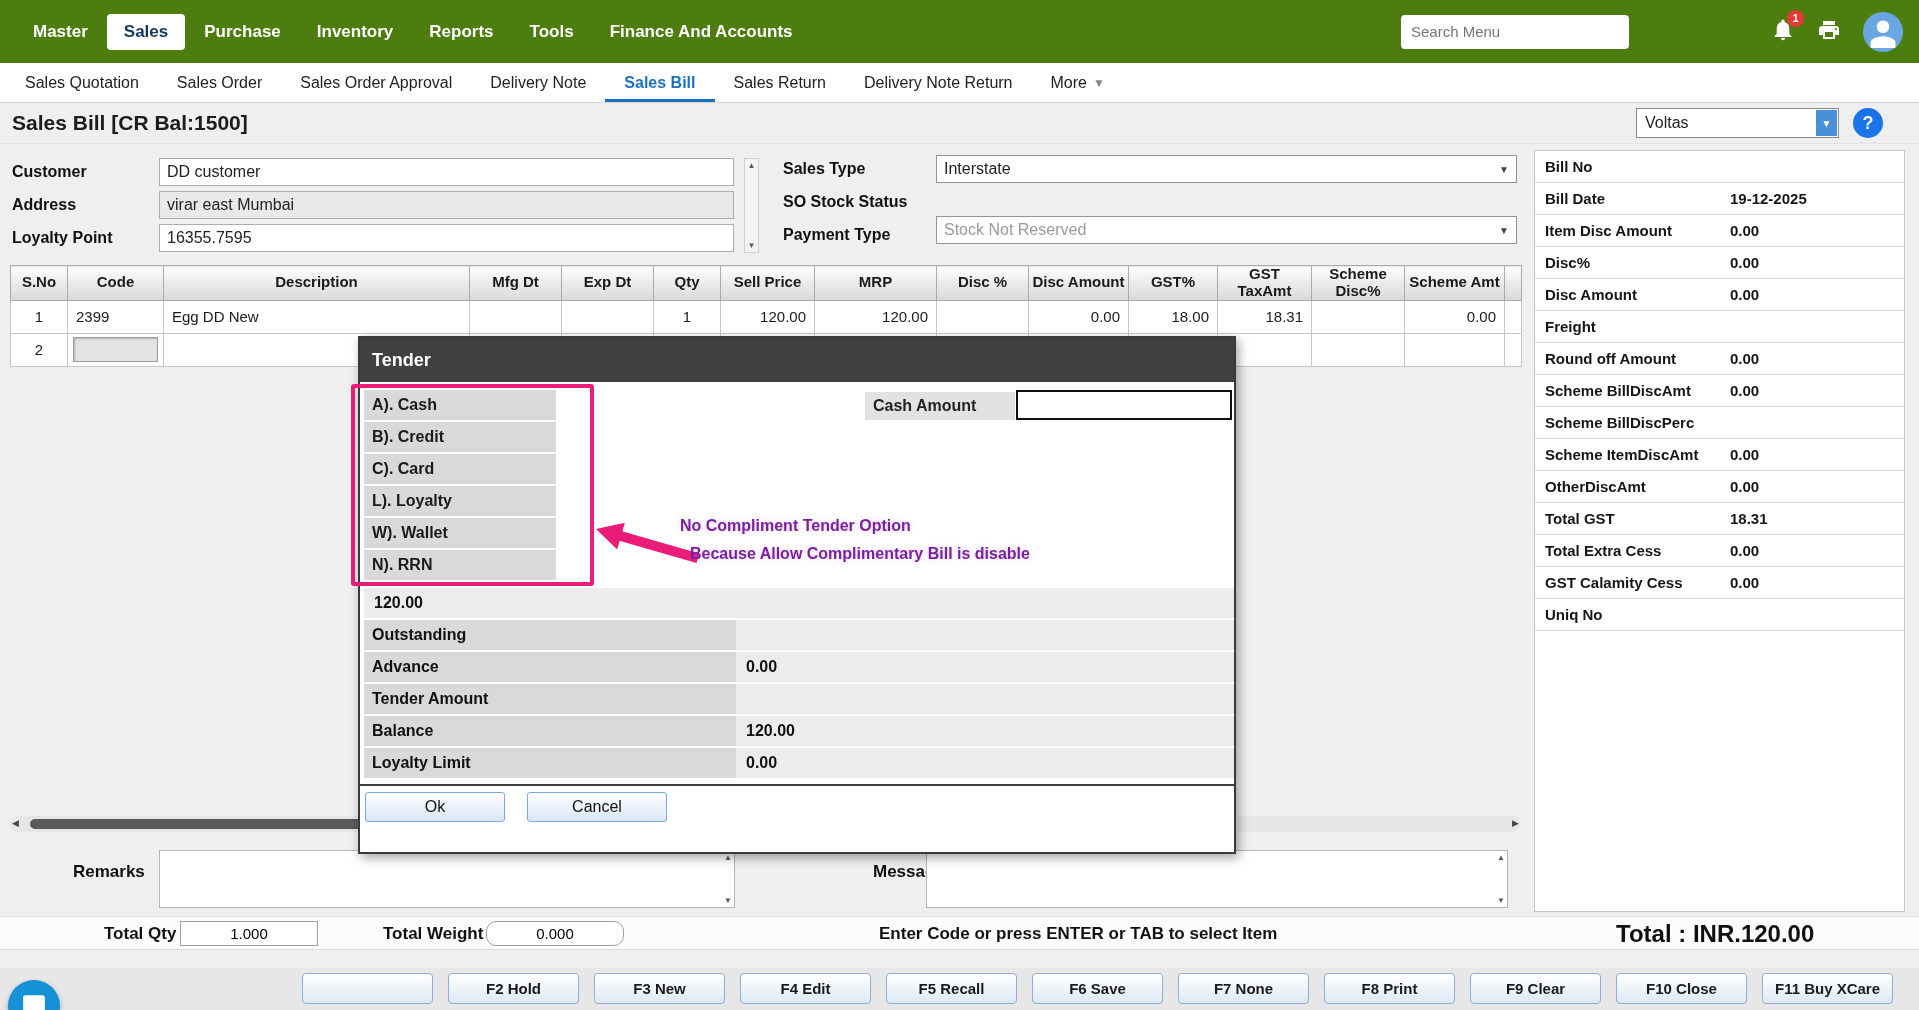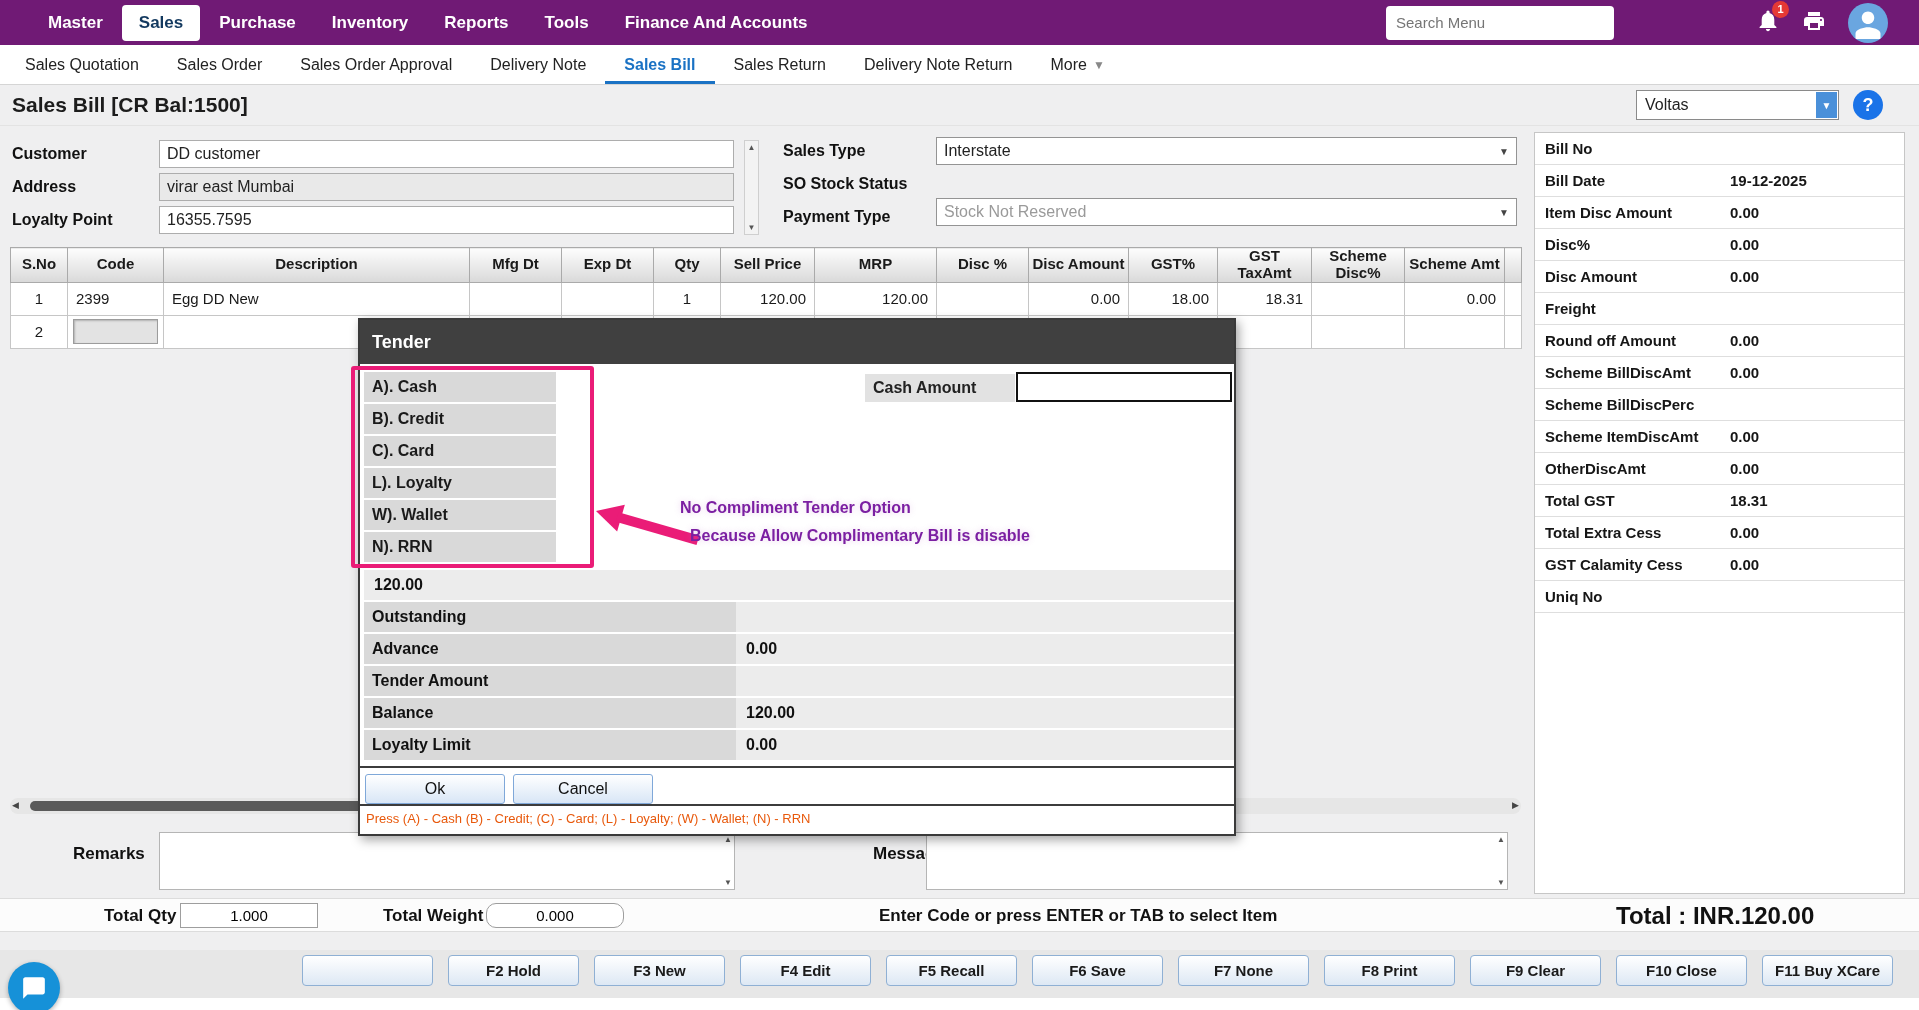--- a/index.html
+++ b/index.html
@@ -1,20 +1,20 @@
 <!DOCTYPE html>
 <html><head>
 <meta charset="utf-8">
 <style>
   *{box-sizing:border-box;margin:0;padding:0}
   html,body{width:1919px;height:1010px;overflow:hidden}
   body{font-family:"Liberation Sans",sans-serif;background:#fff;position:relative;color:#222}
 
   
-  .topnav{height:45px;background:#701a75;display:flex;align-items:center;padding:0 31px;gap:2px}
+  .topnav{height:63px;background:#4d7c0f;display:flex;align-items:center;padding:0 16px;gap:2px}
   .tn-item{color:#fff;font-weight:700;font-size:17px;padding:8px 17px;border-radius:4px;cursor:pointer;white-space:nowrap}
   .tn-item.active{background:#fff;color:#13395f}
   .tn-search{margin-left:auto;width:228px;height:34px;border:none;border-radius:4px;padding:0 10px;font-size:15px;color:#444;font-family:inherit;outline:none}
   .tn-icons{display:flex;align-items:center;gap:22px;margin-left:140px;margin-right:0}
   .icon-wrap{position:relative;display:flex;align-items:center;justify-content:center;cursor:pointer}
   .badge{position:absolute;top:-8px;right:-9px;background:#e53935;color:#fff;min-width:17px;height:17px;border-radius:50%;font-size:11px;font-weight:700;display:flex;align-items:center;justify-content:center}
   .avatar{width:40px;height:40px;border-radius:50%;background:#6aa6e0;display:flex;align-items:flex-end;justify-content:center;overflow:hidden;cursor:pointer}
 
   
   .subnav{height:40px;background:#fff;border-bottom:1px solid #d5d5d5;display:flex;align-items:stretch;padding:0 6px}
@@ -62,21 +62,21 @@
   .tender-modal{left:358px;top:192px;width:878px;height:518px;background:#fff;border:2px solid #3a3a3a;box-shadow:3px 4px 10px rgba(0,0,0,.35);z-index:10}
   .tm-header{height:44px;background:#404040;color:#fff;font-weight:700;font-size:18px;line-height:44px;padding-left:12px}
   .tm-options{position:absolute;left:4px;top:52px;width:192px}
   .tm-option{height:30px;margin-bottom:2px;background:#d9d9d9;font-weight:700;font-size:16px;line-height:30px;padding-left:8px;color:#1a1a1a;cursor:pointer}
   .tm-cash-label{position:absolute;left:505px;top:54px;width:150px;height:28px;background:#e2e2e2;font-weight:700;font-size:16px;line-height:28px;padding-left:8px}
   .tm-cash-input{position:absolute;left:656px;top:52px;width:216px;height:30px;border:2px solid #111;background:#fff;font-size:16px;padding:0 6px;font-family:inherit}
   .tm-summary{position:absolute;left:4px;top:250px;width:870px}
   .tm-srow{height:32px;display:flex;border-bottom:2px solid #fff}
   .tm-slabel{width:372px;background:#d9d9d9;font-weight:700;font-size:16px;line-height:30px;padding-left:8px;color:#111}
   .tm-svalue{flex:1;background:#ececec;font-weight:700;font-size:16px;line-height:30px;padding-left:10px;color:#111}
-  .tm-footer{position:absolute;left:0;right:0;top:446px;height:42px;border-top:2px solid #3c3c3c;display:flex;gap:8px;padding:6px 15px 0 5px}
+  .tm-footer{position:absolute;left:0;right:0;top:446px;height:42px;border-top:2px solid #3c3c3c;display:flex;gap:22px;padding:6px 15px 0 5px}
   .tm-btn{width:140px;height:30px;background:linear-gradient(180deg,#ffffff,#d8e6f6);border:1px solid #7fa8d9;border-radius:3px;font-size:16px;color:#111;text-align:center;line-height:28px;cursor:pointer}
   .tm-hint{position:absolute;left:0;right:0;top:484px;height:34px;border-top:2px solid #3c3c3c;color:#e8590c;font-size:13px;padding:5px 0 0 6px}
 
   
   .ann-box{position:absolute;left:-9px;top:46px;width:243px;height:202px;border:4px solid #ea1c77;border-radius:3px;z-index:13;pointer-events:none}
   .ann-arrow{position:absolute;left:236px;top:176px;width:108px;height:30px;transform:rotate(16deg);transform-origin:0 50%;z-index:13;pointer-events:none}
   .ann-arrow .ah{position:absolute;left:0;top:1px;width:0;height:0;border-top:14px solid transparent;border-bottom:14px solid transparent;border-right:26px solid #ea1c77}
   .ann-arrow .ab{position:absolute;left:22px;top:10px;width:84px;height:10px;background:#ea1c77}
   .ann-text{position:absolute;left:320px;top:174px;z-index:13;color:#7b1fa2;font-weight:700;font-size:16px;line-height:28px;text-shadow:0 0 6px rgba(186,104,200,.3);white-space:nowrap}
 
@@ -428,21 +428,20 @@
       <div class="tm-srow">
           <span class="tm-slabel">Loyalty Limit</span>
           <span class="tm-svalue">0.00</span>
         </div>
     </div>
 
     <div class="tm-footer">
       <div class="tm-btn">Ok</div>
       <div class="tm-btn">Cancel</div>
     </div>
-    <div class="tm-hint">Press (A) - Cash (B) - Credit; (C) - Card; (L) - Loyalty; (W) - Wallet; (N) - RRN</div>
 
     <div class="ann-box"></div>
     <div class="ann-arrow">
         <span class="ah"></span>
         <span class="ab"></span>
       </div>
     <div class="ann-text">
       <div>No Compliment Tender Option</div>
       <div style="margin-left:10px">Because Allow Complimentary Bill is disable</div>
     </div>

